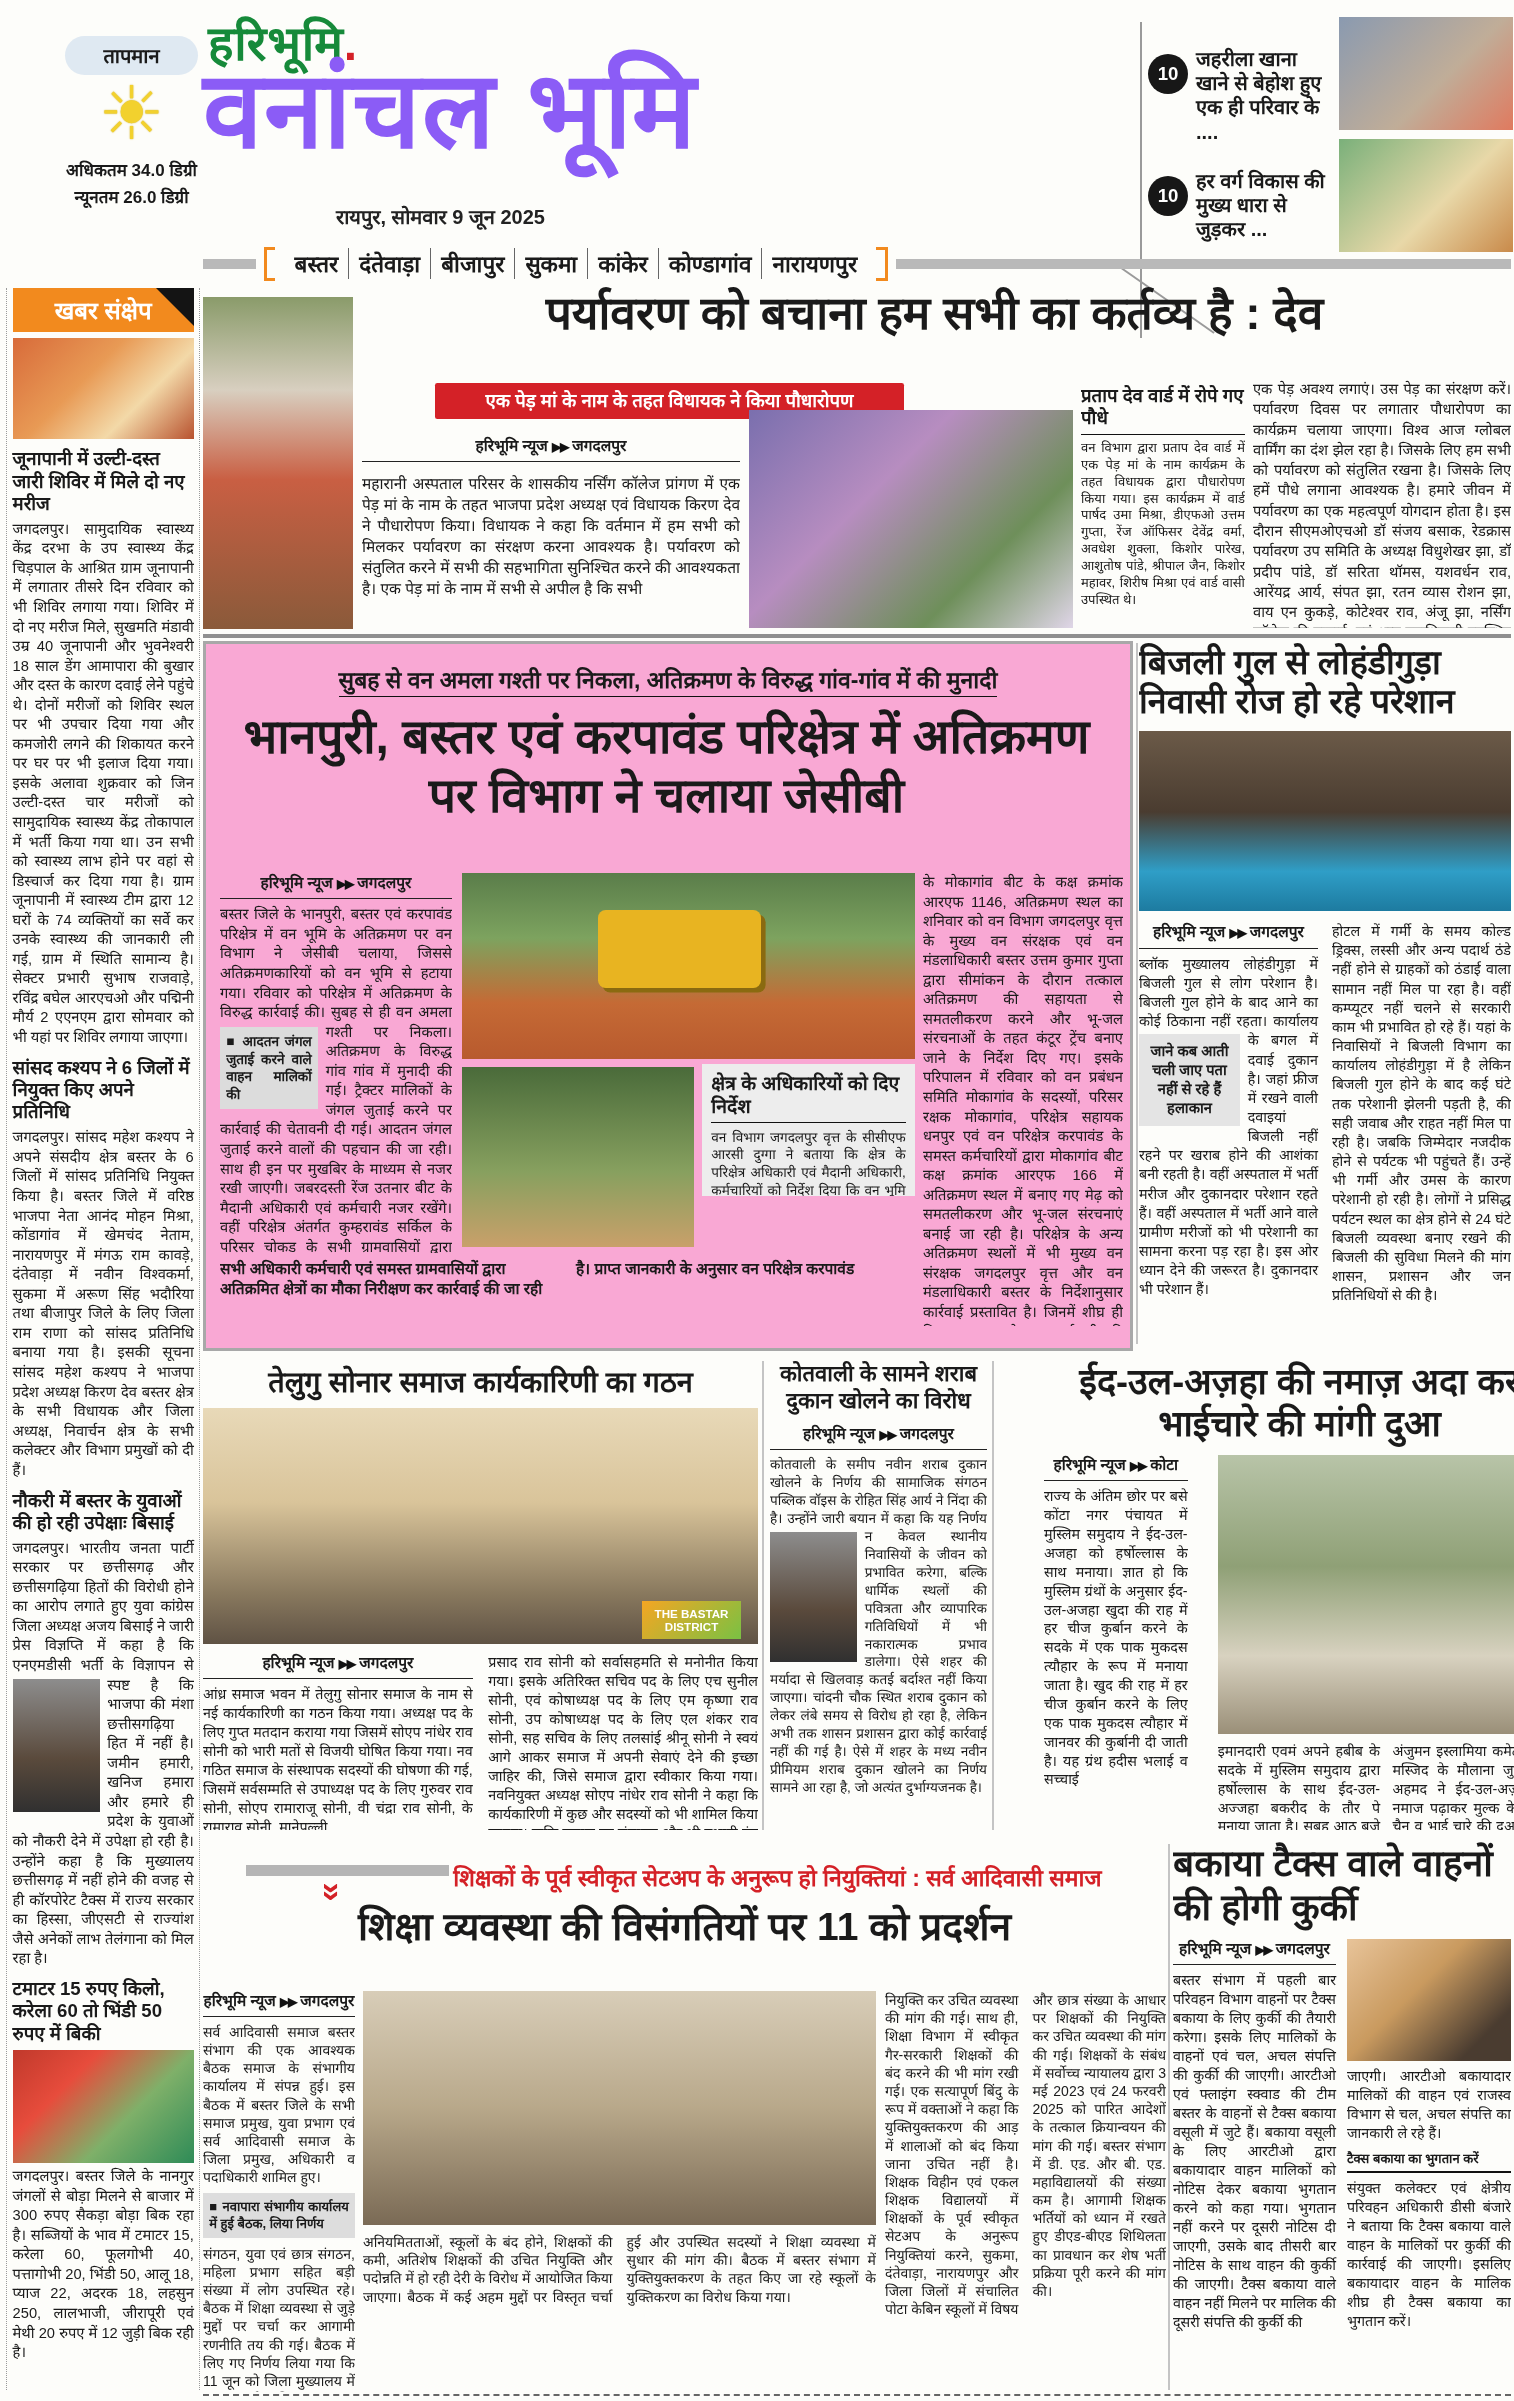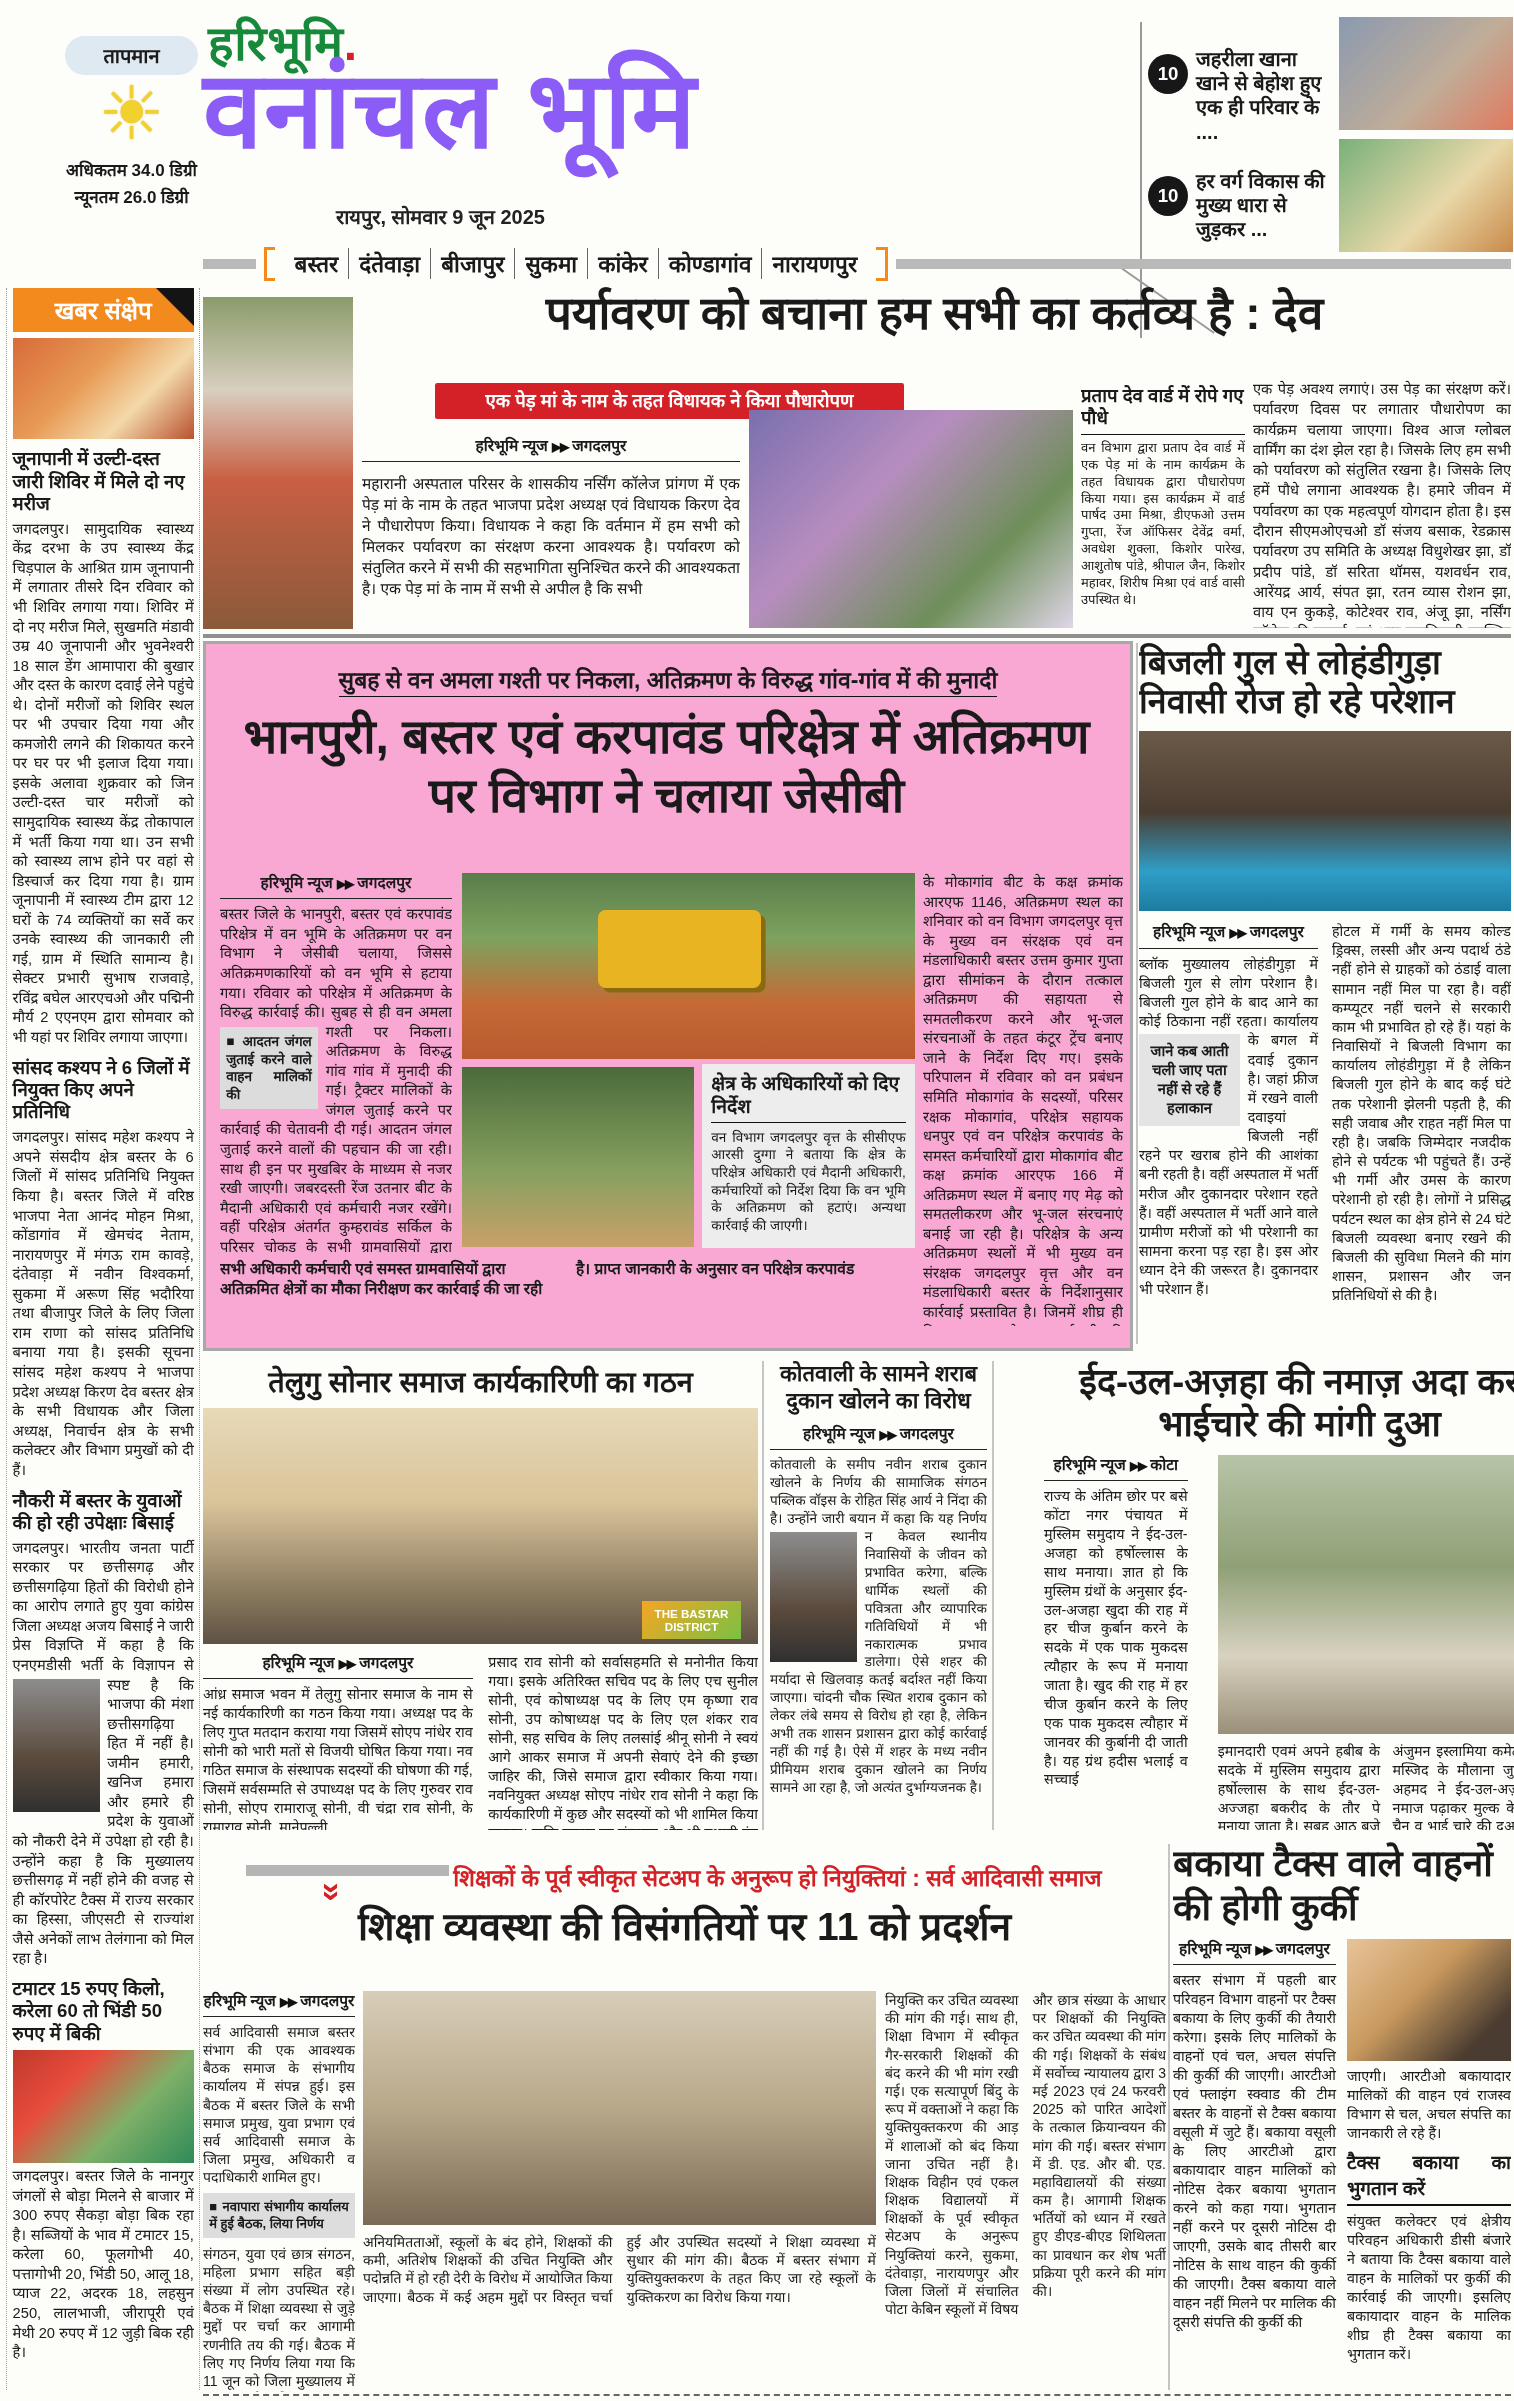--- a/index.html
+++ b/index.html
@@ -88,21 +88,21 @@
 
   
   .jcb { position:absolute; left:203px; top:641px; width:930px; height:710px; border:3.1px solid #a8a8a8; background:#f9a8d4; }
   .jcb-strap { position:absolute; left:0; right:0; top:18.6px; text-align:center; font-size:23px; font-weight:bold; }
   .jcb-strap span { border-bottom:1.5px solid #111; padding-bottom:3.1px; }
   .jcb-headline { position:absolute; left:11px; top:64px; width:899px; text-align:center; font-size:48px; font-weight:bold; line-height:1.22; }
   .jcb-left { position:absolute; left:14px; top:229px; width:232px; height:380px; font-size:14.7px; line-height:1.33; overflow:hidden; }
   .jcb-graybox { float:left; width:98px; background:#dcdcdc; padding:6.2px; font-weight:bold; font-size:13.6px; line-height:1.28; margin:4.6px 7.7px 1.5px 0; }
   .jcb-photo-main { position:absolute; left:256px; top:229px; width:453px; height:186px; }
   .jcb-photo-walk { position:absolute; left:256px; top:423px; width:232px; height:180px; }
-  .jcb-directive { position:absolute; left:496px; top:420px; width:213px; height:184px; background:#ededed; padding:7.7px 9.3px; overflow:hidden; }
+  .jcb-directive { position:absolute; left:496px; top:420px; width:213px; height:132px; background:#ededed; padding:7.7px 9.3px; overflow:hidden; }
   .jcb-dir-title { font-size:19.4px; font-weight:bold; line-height:1.2; border-bottom:1.5px solid #111; padding-bottom:3.9px; margin-bottom:5.4px; }
   .jcb-dir-body { font-size:13.6px; line-height:1.3; }
   .jcb-right { position:absolute; left:717px; top:229px; width:200px; height:453px; font-size:14.7px; line-height:1.33; overflow:hidden; }
   .jcb-caption { position:absolute; left:14px; top:615px; width:695px; height:71px; font-weight:bold; font-size:15.5px; line-height:1.3; column-count:2; column-gap:17px; overflow:hidden; }
 
   
   .telugu { position:absolute; left:203px; top:1361px; width:555px; height:469px; overflow:hidden; }
   .tg-headline { font-size:29px; font-weight:bold; text-align:center; }
   .tg-photo { height:236px; margin:7.7px 0 9.3px; }
   .podium { position:absolute; right:17px; bottom:4.6px; width:99px; background:linear-gradient(135deg,#f5a623,#7ac143); color:#fff; font-weight:bold; font-size:11.6px; text-align:center; padding:6.2px 3.1px; }
@@ -134,21 +134,21 @@
   .edu-mid { position:absolute; left:160px; top:380px; width:513px; height:160px; column-count:2; column-gap:14px; font-size:14px; line-height:1.3; overflow:hidden; }
   .edu-right { position:absolute; left:682px; top:138px; width:281px; height:401px; column-count:2; column-gap:14px; font-size:14px; line-height:1.3; overflow:hidden; }
 
   
   .tax { position:absolute; left:1173px; top:1842px; width:338px; height:548px; overflow:hidden; }
   .tax-headline { font-size:37px; font-weight:bold; line-height:1.18; }
   .tax-row { display:flex; gap:11px; margin-top:9.3px; }
   .tax-col1 { width:163px; font-size:14.3px; line-height:1.33; }
   .tax-col2 { width:164px; font-size:14.3px; line-height:1.33; }
   .tax-photo { height:122px; margin-bottom:6.2px; }
-  .tax-boxtitle { font-size:19px; font-weight:bold; border-bottom:2.3px solid #111; padding-bottom:3.1px; margin:7.7px 0 6.2px; }
+  .tax-boxtitle { font-size:13px; font-weight:bold; border-bottom:2.3px solid #111; padding-bottom:3.1px; margin:7.7px 0 6.2px; }
   .dash { position:absolute; left:203px; top:2394px; width:1308px; border-top:2.3px dashed #666; }
 </style>
 </head>
 <body>
 
 <div class="page">
 
   <div class="weather">
     <div class="w-pill">तापमान</div>
     <div class="w-sun">☀</div>

